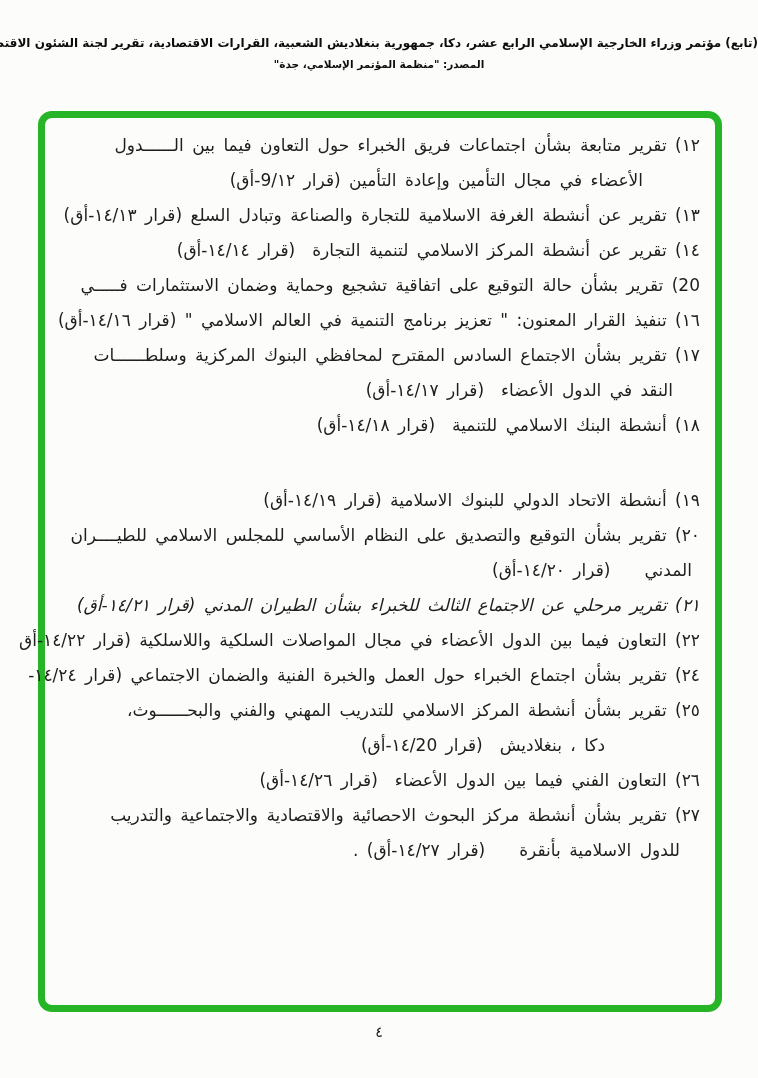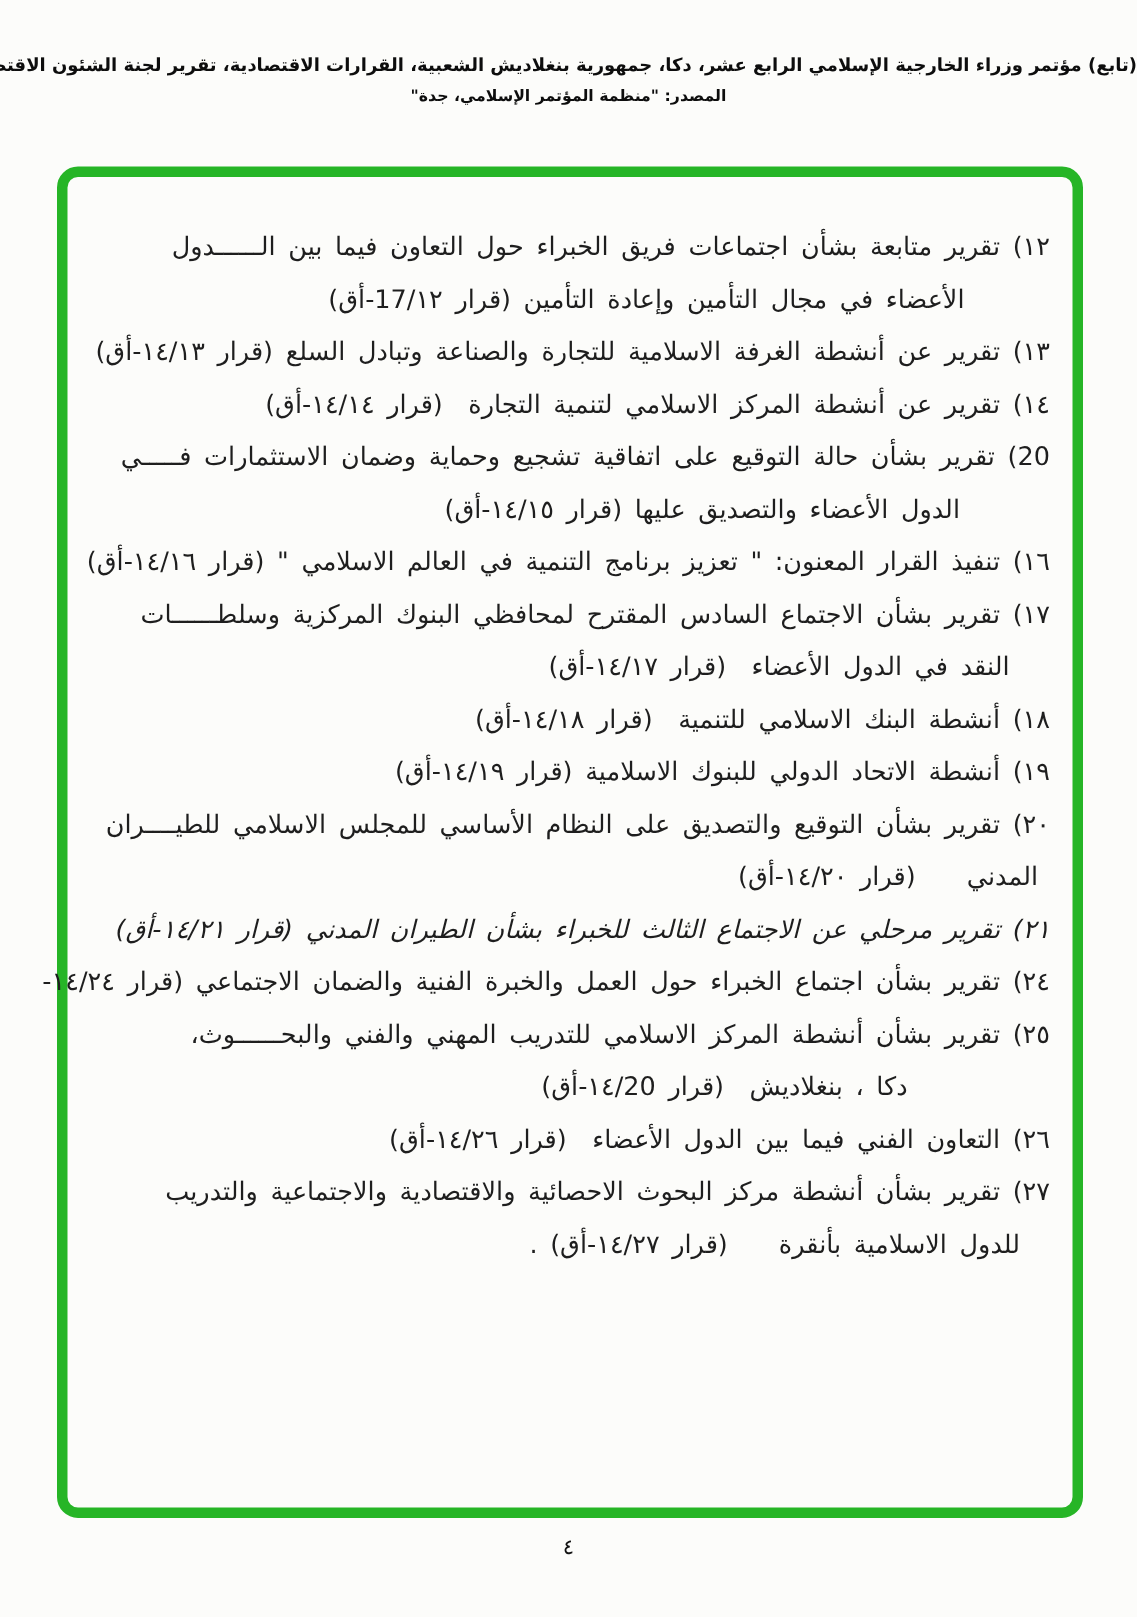--- a/index.html
+++ b/index.html
@@ -75,34 +75,34 @@
 
   <div class="doc-header" style="color: rgb(13, 13, 13);">
     <div class="h-line1">(تابع) مؤتمر وزراء الخارجية الإسلامي الرابع عشر، دكا، جمهورية بنغلاديش الشعبية، القرارات الاقتصادية، تقرير لجنة الشئون الاقتصادية</div>
     <div class="h-line2">المصدر: "منظمة المؤتمر الإسلامي، جدة"</div>
   </div>
 
   <div class="green-box" style="border-color: rgb(38, 181, 38);"></div>
 
   <div class="content" style="color: rgb(30, 30, 30);">
 
-  <div class="line" style="padding-right: 0px; margin-top: 20px;">١٢) تقرير متابعة بشأن اجتماعات فريق الخبراء حول التعاون فيما بين الــــــدول</div>
-      <div class="line" style="padding-right: 57px;">الأعضاء في مجال التأمين وإعادة التأمين (قرار 17/١٢-أق)</div>
+  <div class="line" style="padding-right: 0px;">١٢) تقرير متابعة بشأن اجتماعات فريق الخبراء حول التعاون فيما بين الــــــدول</div>
+      <div class="line" style="padding-right: 57px;">الأعضاء في مجال التأمين وإعادة التأمين (قرار 9/١٢-أق)</div>
       <div class="line" style="padding-right: 0px;">١٣) تقرير عن أنشطة الغرفة الاسلامية للتجارة والصناعة وتبادل السلع (قرار ١٤/١٣-أق)</div>
       <div class="line" style="padding-right: 0px;">١٤) تقرير عن أنشطة المركز الاسلامي لتنمية التجارة (قرار ١٤/١٤-أق)</div>
       <div class="line" style="padding-right: 0px;">20) تقرير بشأن حالة التوقيع على اتفاقية تشجيع وحماية وضمان الاستثمارات فـــــي</div>
-      <div class="line" style="padding-right: 60px;">الدول الأعضاء والتصديق عليها (قرار ١٤/١٥-أق)</div>
       <div class="line" style="padding-right: 0px;">١٦) تنفيذ القرار المعنون: " تعزيز برنامج التنمية في العالم الاسلامي " (قرار ١٤/١٦-أق)</div>
       <div class="line" style="padding-right: 0px;">١٧) تقرير بشأن الاجتماع السادس المقترح لمحافظي البنوك المركزية وسلطــــــات</div>
       <div class="line" style="padding-right: 27px;">النقد في الدول الأعضاء (قرار ١٤/١٧-أق)</div>
       <div class="line" style="padding-right: 0px;">١٨) أنشطة البنك الاسلامي للتنمية (قرار ١٤/١٨-أق)</div>
-      <div class="line" style="padding-right: 0px;">١٩) أنشطة الاتحاد الدولي للبنوك الاسلامية (قرار ١٤/١٩-أق)</div>
+      <div class="line" style="padding-right: 0px; margin-top: 40px;">١٩) أنشطة الاتحاد الدولي للبنوك الاسلامية (قرار ١٤/١٩-أق)</div>
       <div class="line" style="padding-right: 0px;">٢٠) تقرير بشأن التوقيع والتصديق على النظام الأساسي للمجلس الاسلامي للطيــــران</div>
       <div class="line" style="padding-right: 8px;">المدني  (قرار ١٤/٢٠-أق)</div>
       <div class="line" style="padding-right: 0px; font-style: italic;">٢١) تقرير مرحلي عن الاجتماع الثالث للخبراء بشأن الطيران المدني (قرار ١٤/٢١-أق)</div>
+      <div class="line" style="padding-right: 0px;">٢٢) التعاون فيما بين الدول الأعضاء في مجال المواصلات السلكية واللاسلكية (قرار ١٤/٢٢-أق</div>
       <div class="line" style="padding-right: 0px;">٢٤) تقرير بشأن اجتماع الخبراء حول العمل والخبرة الفنية والضمان الاجتماعي (قرار ١٤/٢٤-</div>
       <div class="line" style="padding-right: 0px;">٢٥) تقرير بشأن أنشطة المركز الاسلامي للتدريب المهني والفني والبحــــــوث،</div>
       <div class="line" style="padding-right: 95px;">دكا ، بنغلاديش (قرار ١٤/20-أق)</div>
       <div class="line" style="padding-right: 0px;">٢٦) التعاون الفني فيما بين الدول الأعضاء (قرار ١٤/٢٦-أق)</div>
       <div class="line" style="padding-right: 0px;">٢٧) تقرير بشأن أنشطة مركز البحوث الاحصائية والاقتصادية والاجتماعية والتدريب</div>
       <div class="line" style="padding-right: 20px;">للدول الاسلامية بأنقرة  (قرار ١٤/٢٧-أق) .</div>
     </div>
 
   <div class="page-num">٤</div>
 

